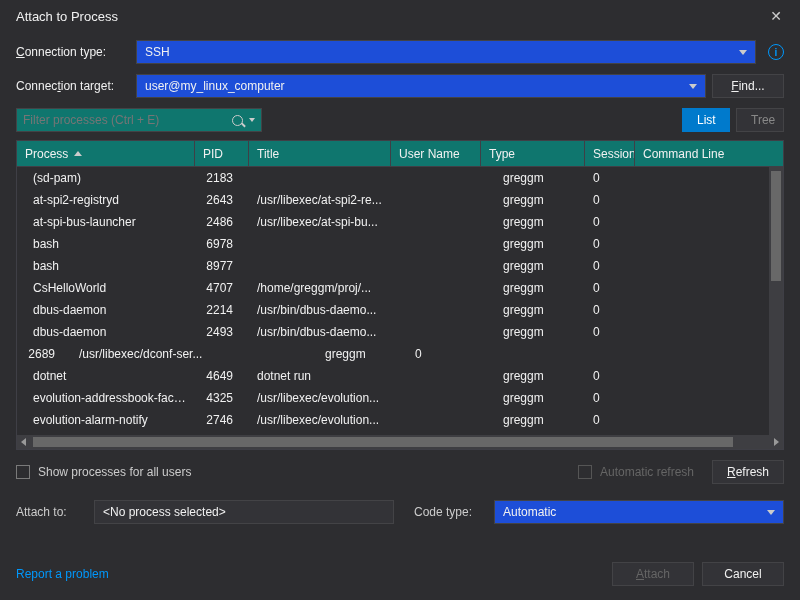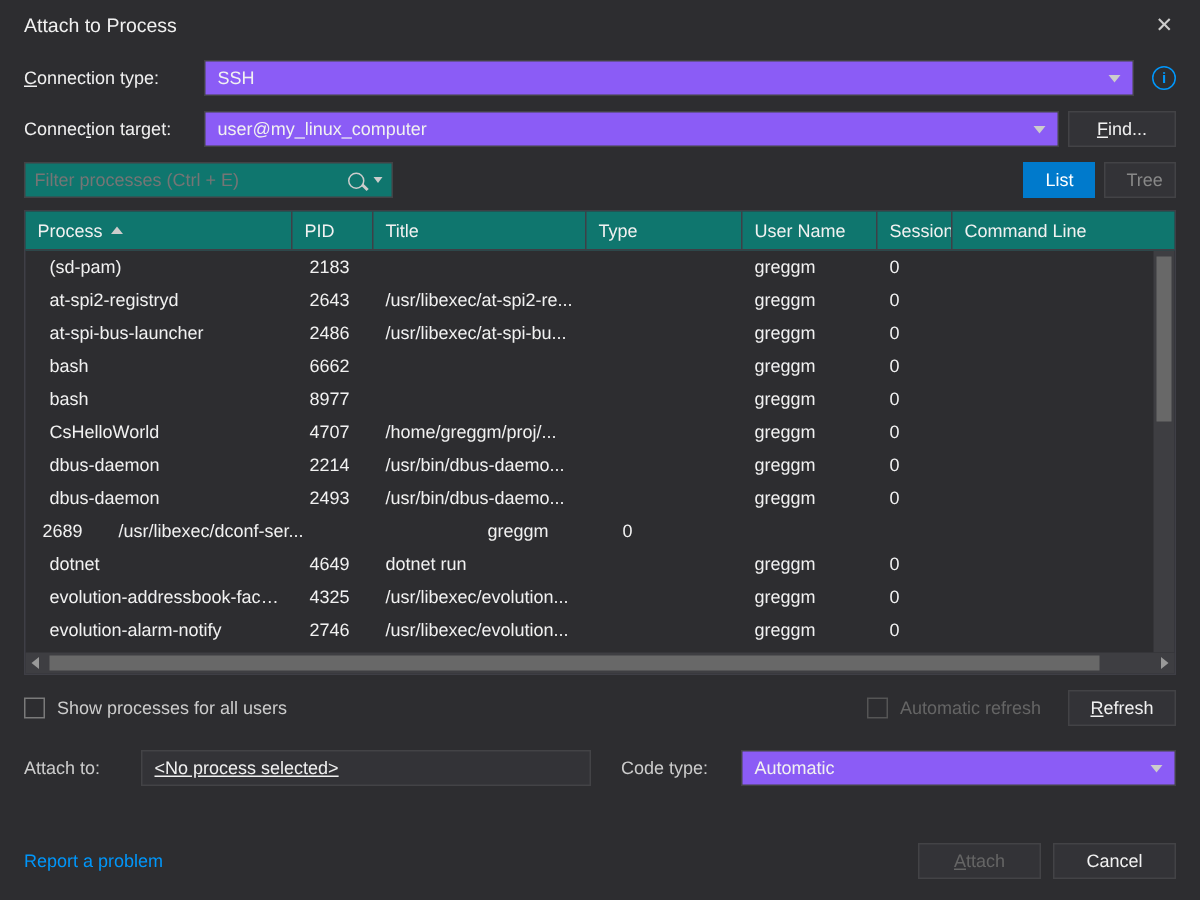--- a/index.html
+++ b/index.html
@@ -37,21 +37,21 @@
   .label-col {
     width: 114px;
     color: #f1f1f1;
   }
   .underline { text-decoration: underline; }
   .combobox {
     flex: 1;
     display: flex;
     align-items: center;
     justify-content: space-between;
-    background: #8b5cf6;
+    background: #1d4ed8;
     border: 1px solid #434346;
     height: 24px;
     padding: 0 8px;
     color: #f1f1f1;
   }
   .chev {
     width: 0; height: 0;
     border-left: 4px solid transparent;
     border-right: 4px solid transparent;
     border-top: 5px solid #ccc;
@@ -224,21 +224,20 @@
     justify-content: flex-end;
   }
   .inset-field {
     background: #333337;
     border: 1px solid #434346;
     height: 24px;
     padding: 0 8px;
     display: flex;
     align-items: center;
     color: #f1f1f1;
-    text-decoration: underline;
   }
   .footer {
     position: absolute;
     left: 16px; right: 16px; bottom: 14px;
     display: flex;
     align-items: center;
     gap: 8px;
   }
   .link { color: #0097fb; cursor: pointer; }
   .footer .spacer { flex: 1; }
@@ -285,22 +284,22 @@
   </div>
 
   <div class="grid-wrap">
     <div class="grid-header">
       <div class="hcell c-process">
           <span>Process</span>
           <span class="sort-arrow"></span>
         </div>
       <div class="hcell c-pid" style="text-align:left;padding-right:8px">PID</div>
       <div class="hcell c-title">Title</div>
+      <div class="hcell c-user">User Name</div>
       <div class="hcell c-type">Type</div>
-      <div class="hcell c-user">User Name</div>
       <div class="hcell c-session">Session</div>
       <div class="hcell c-cmd" style="border-right:none">Command Line</div>
     </div>
     <div class="grid-body" id="grid-body">
       <div class="row">
           <div class="cell c-process">(sd-pam)</div>
           <div class="cell c-pid">2183</div>
           <div class="cell c-title"></div>
           <div class="cell c-type"></div>
           <div class="cell c-user">greggm</div>
@@ -320,21 +319,21 @@
           <div class="cell c-process">at-spi-bus-launcher</div>
           <div class="cell c-pid">2486</div>
           <div class="cell c-title">/usr/libexec/at-spi-bu...</div>
           <div class="cell c-type"></div>
           <div class="cell c-user">greggm</div>
           <div class="cell c-session">0</div>
           <div class="cell c-cmd"></div>
         </div>
         <div class="row">
           <div class="cell c-process">bash</div>
-          <div class="cell c-pid">6662</div>
+          <div class="cell c-pid">6978</div>
           <div class="cell c-title"></div>
           <div class="cell c-type"></div>
           <div class="cell c-user">greggm</div>
           <div class="cell c-session">0</div>
           <div class="cell c-cmd"></div>
         </div>
         <div class="row">
           <div class="cell c-process">bash</div>
           <div class="cell c-pid">8977</div>
           <div class="cell c-title"></div>

